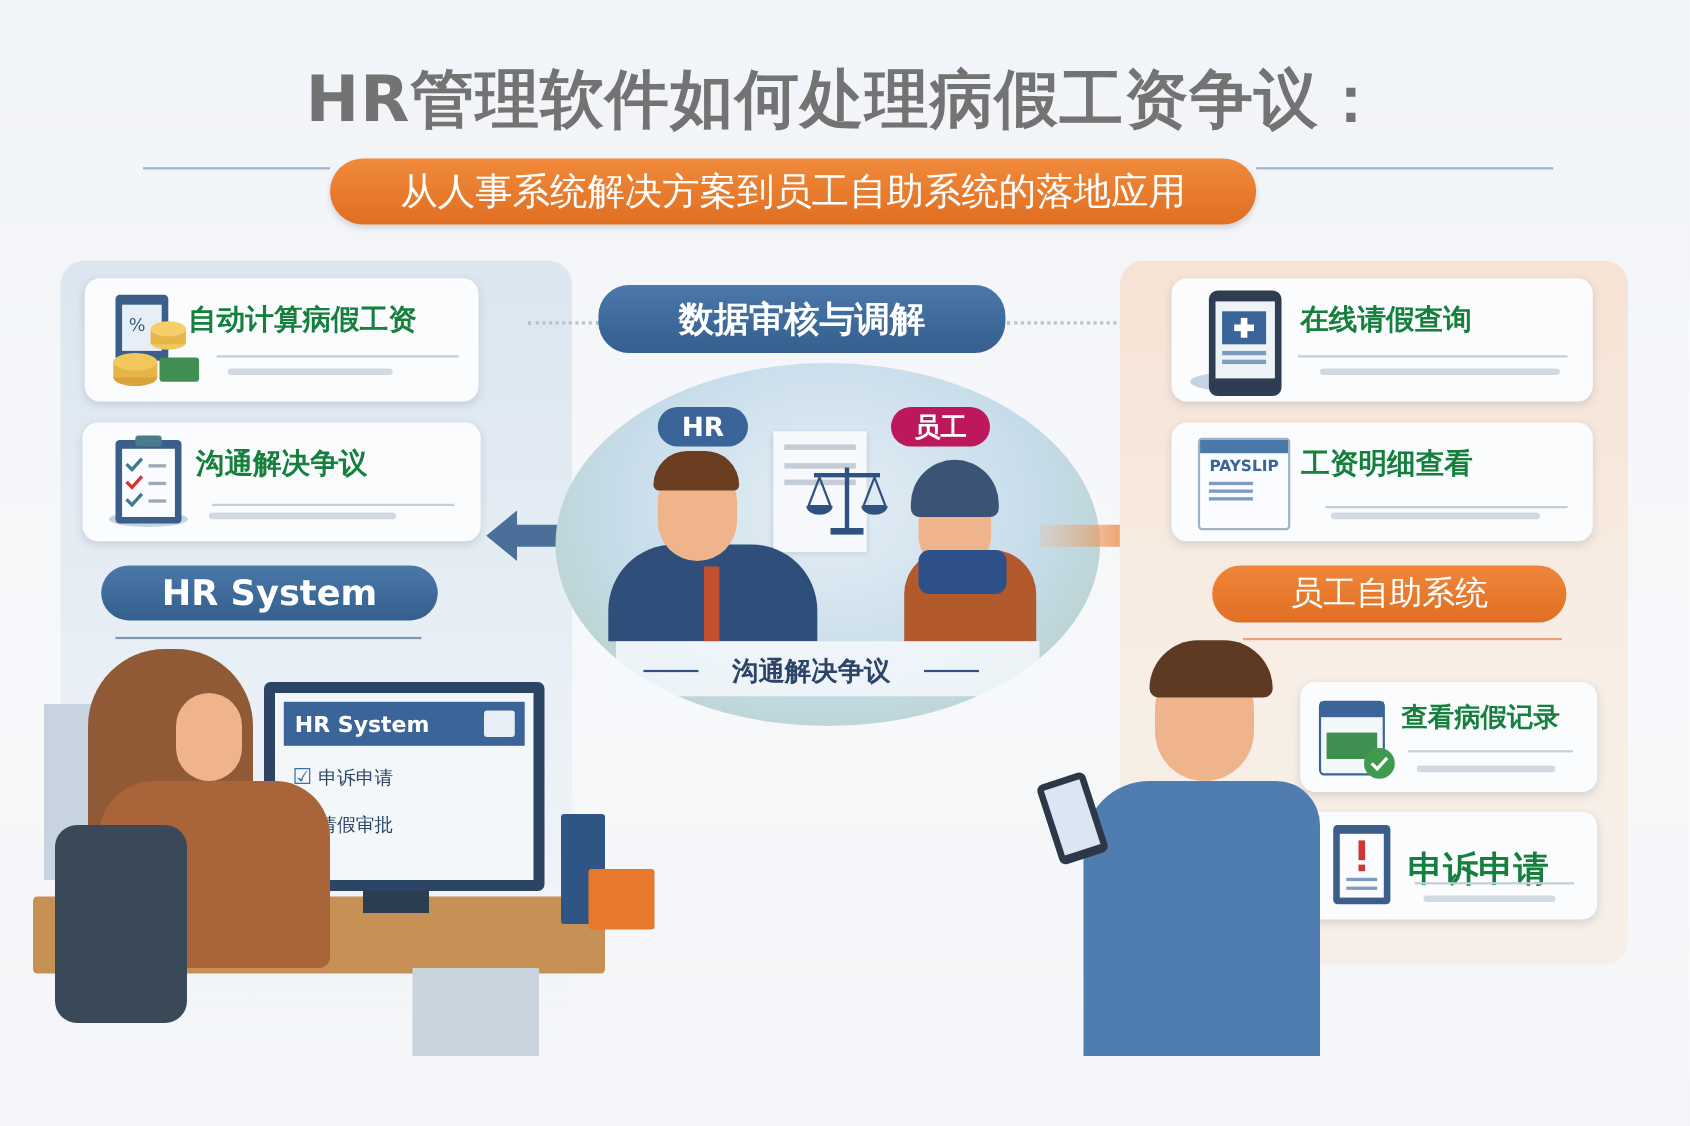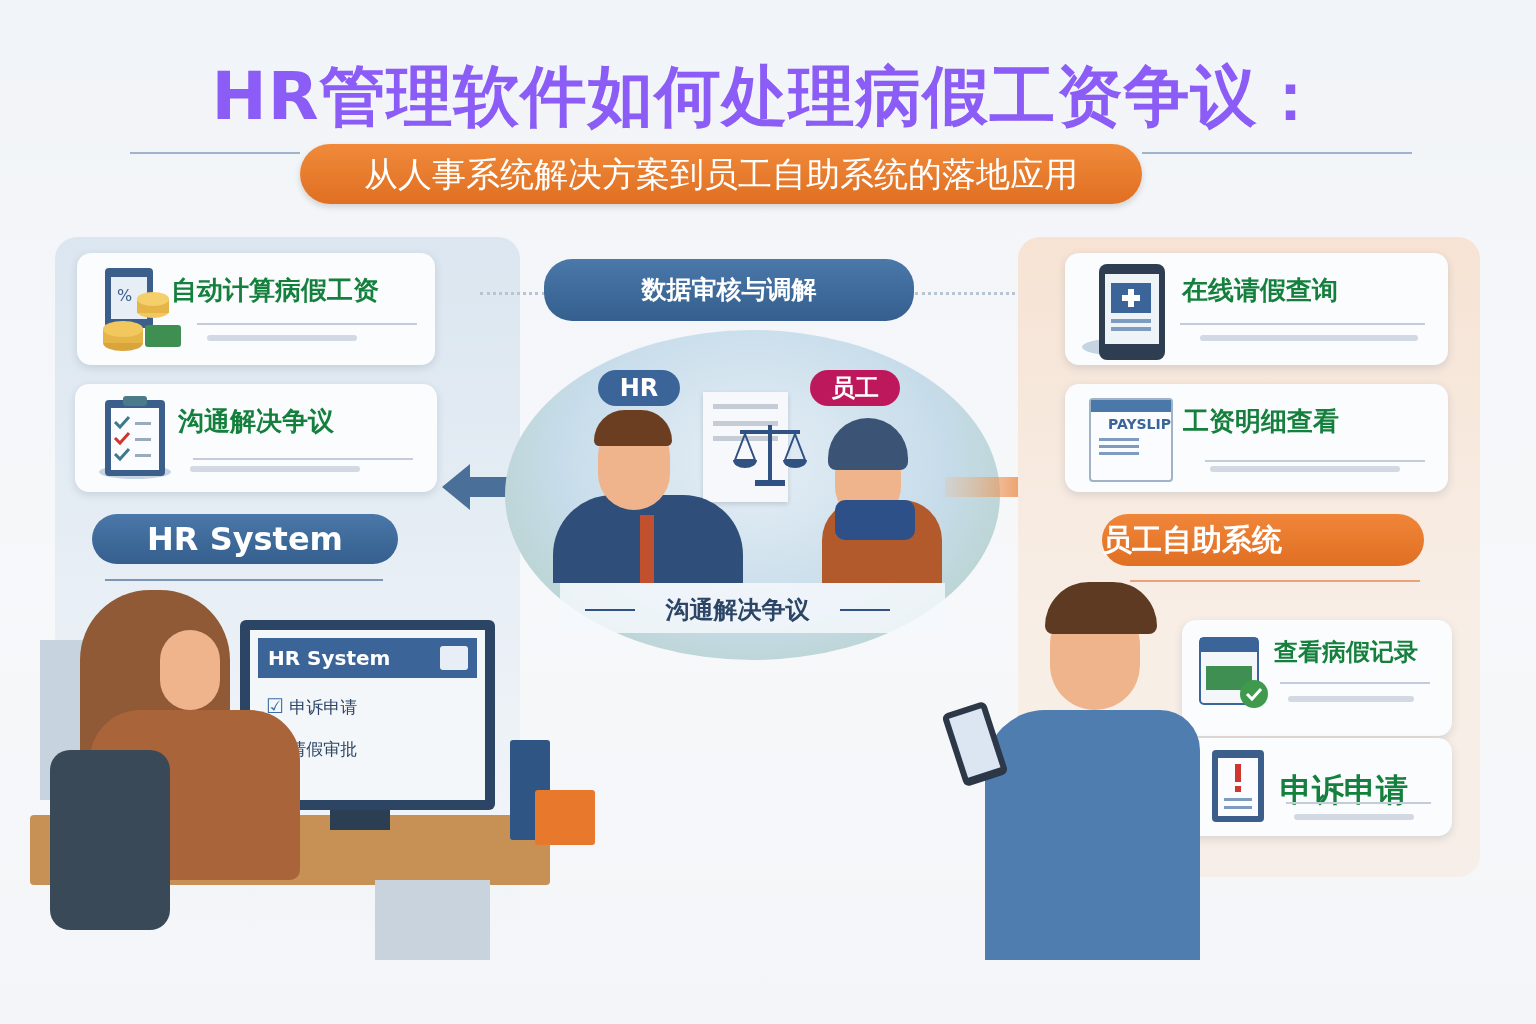--- a/index.html
+++ b/index.html
@@ -1,28 +1,28 @@
 <!DOCTYPE html>
 <html><head>
 <meta charset="utf-8">
 <style>
   * { box-sizing: border-box; margin: 0; padding: 0; }
   body { width: 1536px; height: 1024px; overflow: hidden; background: linear-gradient(180deg, #f1f4f8 0%, #f7f8fa 60%, #f3f5f8 100%); font-family: "DejaVu Sans", sans-serif; position: relative; }
   .abs { position: absolute; }
-  .title { left: 0; width: 1536px; top: 52px; text-align: center; font-size: 66px; font-weight: bold; color: #8b5cf6; letter-spacing: 1px; }
+  .title { left: 0; width: 1536px; top: 52px; text-align: center; font-size: 58px; font-weight: bold; color: #737373; letter-spacing: 1px; }
   .subline { top: 152px; height: 2px; background: #9fb4cc; }
   .subtitle { left: 300px; top: 144px; width: 842px; height: 60px; border-radius: 30px; background: linear-gradient(180deg,#f08a3a,#e06f22); color: #fff; font-size: 34px; text-align: center; line-height: 60px; box-shadow: 0 3px 6px rgba(0,0,0,.15); }
   .panel-left { left: 55px; top: 237px; width: 465px; height: 700px; border-radius: 22px; background: linear-gradient(180deg,#dbe6f0,#eaf0f6 60%, rgba(240,244,248,0)); }
   .panel-right { left: 1018px; top: 237px; width: 462px; height: 640px; border-radius: 22px; background: linear-gradient(180deg,#f6e3d4,#f8eee6 60%, #f6eee8); }
   .card { background: #fbfcfd; border-radius: 14px; box-shadow: 0 3px 8px rgba(40,60,90,.15); }
   .card .label { position: absolute; font-size: 26px; font-weight: bold; color: #15803d; }
   .card .l1 { position: absolute; height: 2px; background: #c3ccd8; }
   .card .l2 { position: absolute; height: 6px; background: #d2d9e2; border-radius: 3px; }
   .pill-blue { background: linear-gradient(180deg,#4a78a8,#345f8f); color: #fff; border-radius: 28px; text-align: center; font-weight: bold; }
-  .pill-orange { background: linear-gradient(180deg,#f0863a,#e06f22); color: #fff; border-radius: 28px; font-weight: bold; }
+  .pill-orange { background: linear-gradient(180deg,#f0863a,#e06f22); color: #fff; border-radius: 28px; text-align: center; font-weight: normal; }
   .ellipse { left: 505px; top: 330px; width: 495px; height: 330px; border-radius: 50%; background: radial-gradient(ellipse at 50% 40%, #e6eff6 0%, #c7dcea 55%, #b9d3cf 80%, #d7e4ea 100%); }
   .tag { border-radius: 18px; color: #fff; font-weight: bold; font-size: 24px; text-align: center; line-height: 36px; }
   .dots { height: 0; border-top: 3px dotted #b8c4d2; }
 </style>
 </head>
 <body>
 
 <div class="abs title">HR管理软件如何处理病假工资争议：</div>
 <div class="abs subline" style="left:130px;width:170px;"></div>
 <div class="abs subline" style="left:1142px;width:270px;"></div>
@@ -95,21 +95,21 @@
   <div class="abs" style="left:50px;top:110px;width:210px;height:170px;background:#a9643a;border-radius:50px 50px 10px 10px;"></div>
   <div class="abs" style="left:10px;top:150px;width:120px;height:180px;background:#3a4958;border-radius:20px;"></div>
 </div>
 
 <svg class="abs" style="left:442px;top:462px" width="115" height="50">
   <path d="M0 25 L28 2 L28 15 L87 15 L87 2 L115 25 L87 48 L87 35 L28 35 L28 48 Z" fill="#4a6f99"></path>
 </svg>
 
 <div class="abs dots" style="left:480px;top:292px;width:65px;"></div>
 <div class="abs dots" style="left:915px;top:292px;width:100px;"></div>
-<div class="abs pill-blue" style="left:544px;top:259px;width:370px;height:62px;line-height:62px;font-size:25px;">数据审核与调解</div>
+<div class="abs pill-blue" style="left:544px;top:259px;width:370px;height:62px;line-height:62px;font-size:32px;">数据审核与调解</div>
 
 <div class="abs ellipse"></div>
 <div class="abs tag" style="left:598px;top:370px;width:82px;background:#3b6598;">HR</div>
 <div class="abs tag" style="left:810px;top:370px;width:90px;background:#be185d;">员工</div>
 
 <div class="abs" style="left:703px;top:392px;width:85px;height:110px;background:#f6f8fb;box-shadow:0 2px 5px rgba(0,0,0,.15);">
   <div style="margin:12px 10px;height:5px;background:#c5ccd6"></div>
   <div style="margin:0 10px 10px;height:5px;background:#c5ccd6"></div>
   <div style="margin:0 10px 10px;height:5px;background:#c5ccd6"></div>
 </div>
@@ -162,34 +162,34 @@
     <rect x="32" y="66" width="40" height="4" fill="#7d9cc0"></rect>
   </svg>
   <div class="label" style="left:117px;top:20px;">在线请假查询</div>
   <div class="l1" style="left:115px;top:70px;width:245px;"></div>
   <div class="l2" style="left:135px;top:82px;width:218px;"></div>
 </div>
 
 <div class="abs card" style="left:1065px;top:384px;width:383px;height:108px;">
   <div class="abs" style="left:24px;top:14px;width:84px;height:84px;background:#fafcff;border:2px solid #9fb2c8;border-radius:4px;">
     <div style="height:12px;background:#4a78a8"></div>
-    <div style="font-size:14px;font-weight:bold;color:#3b6598;text-align:right;margin-top:4px;">PAYSLIP</div>
+    <div style="font-size:14px;font-weight:bold;color:#3b6598;text-align:center;margin-top:4px;">PAYSLIP</div>
     <div style="margin:6px 8px 4px;height:3px;background:#7d9cc0;width:40px"></div>
     <div style="margin:0 8px 4px;height:3px;background:#7d9cc0;width:40px"></div>
     <div style="margin:0 8px;height:3px;background:#7d9cc0;width:40px"></div>
   </div>
   <div class="label" style="left:118px;top:20px;">工资明细查看</div>
   <div class="l1" style="left:140px;top:76px;width:220px;"></div>
   <div class="l2" style="left:145px;top:82px;width:190px;"></div>
 </div>
 
 <div class="abs pill-orange" style="left:1102px;top:514px;width:322px;height:52px;line-height:52px;font-size:30px;">员工自助系统</div>
 <div class="abs" style="left:1130px;top:580px;width:290px;height:2px;background:#eaa27a;"></div>
 
-<div class="abs card" style="left:1182px;top:620px;width:270px;height:116px;text-decoration:underline;">
+<div class="abs card" style="left:1182px;top:620px;width:270px;height:100px;text-decoration:underline;">
   <svg class="abs" style="left:14px;top:10px" width="80" height="84">
     <rect x="4" y="8" width="58" height="66" rx="4" fill="#f4f7fa" stroke="#3b6598" stroke-width="2"></rect>
     <rect x="4" y="8" width="58" height="14" fill="#3b6598"></rect>
     <rect x="10" y="36" width="46" height="24" fill="#3f8f52"></rect>
     <circle cx="58" cy="64" r="14" fill="#3f9a4e"></circle>
     <path d="M51 64 l5 5 l9 -10" stroke="#fff" stroke-width="3" fill="none"></path>
   </svg>
   <div class="label" style="left:92px;top:16px;font-size:24px;">查看病假记录</div>
   <div class="l1" style="left:98px;top:62px;width:150px;"></div>
   <div class="l2" style="left:106px;top:76px;width:126px;"></div>

